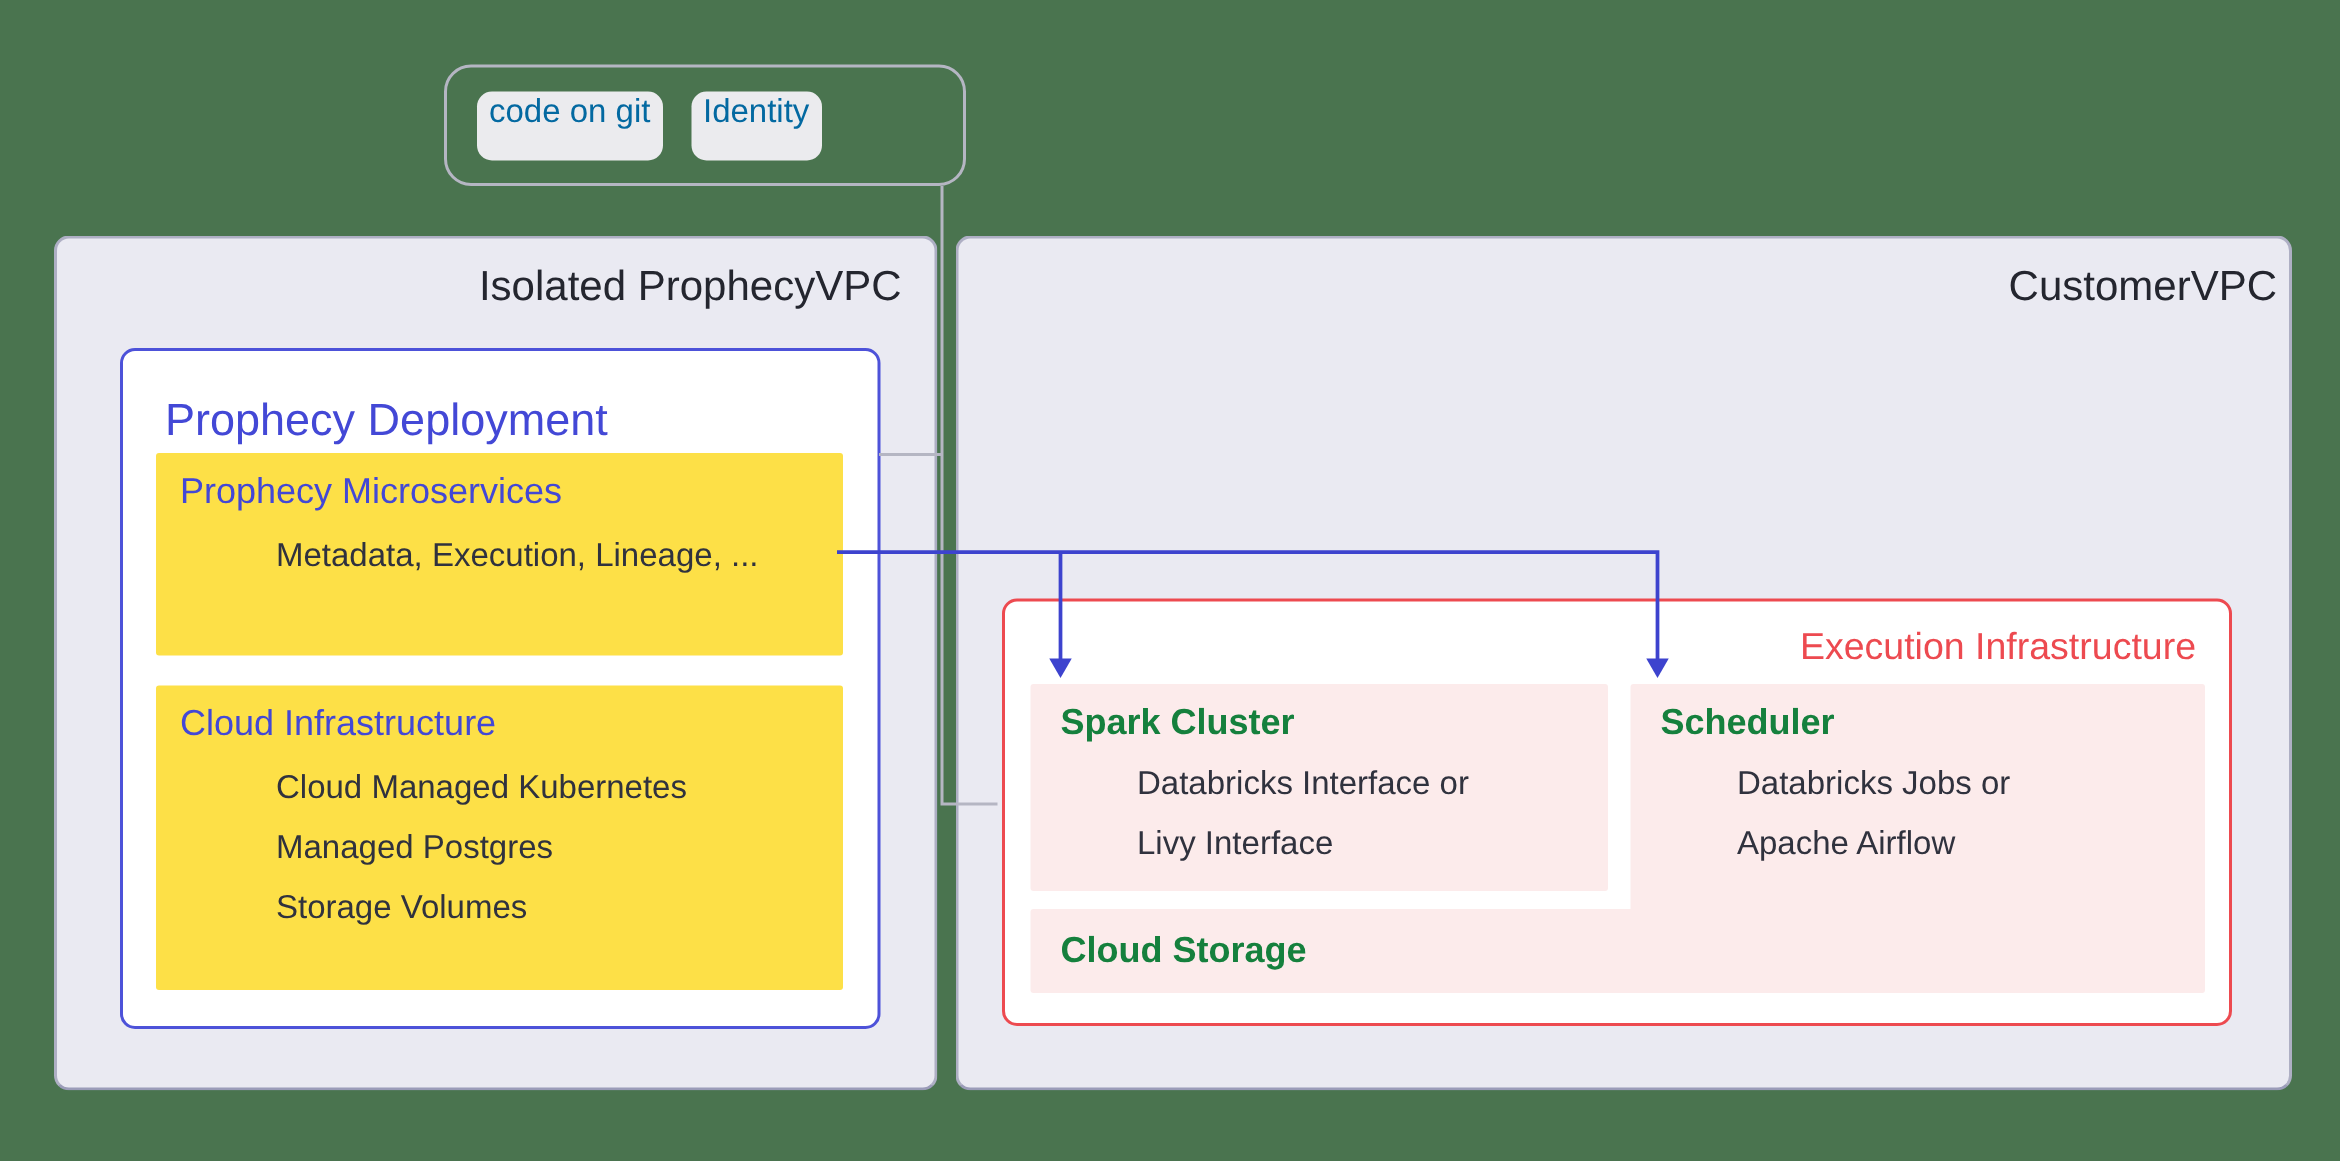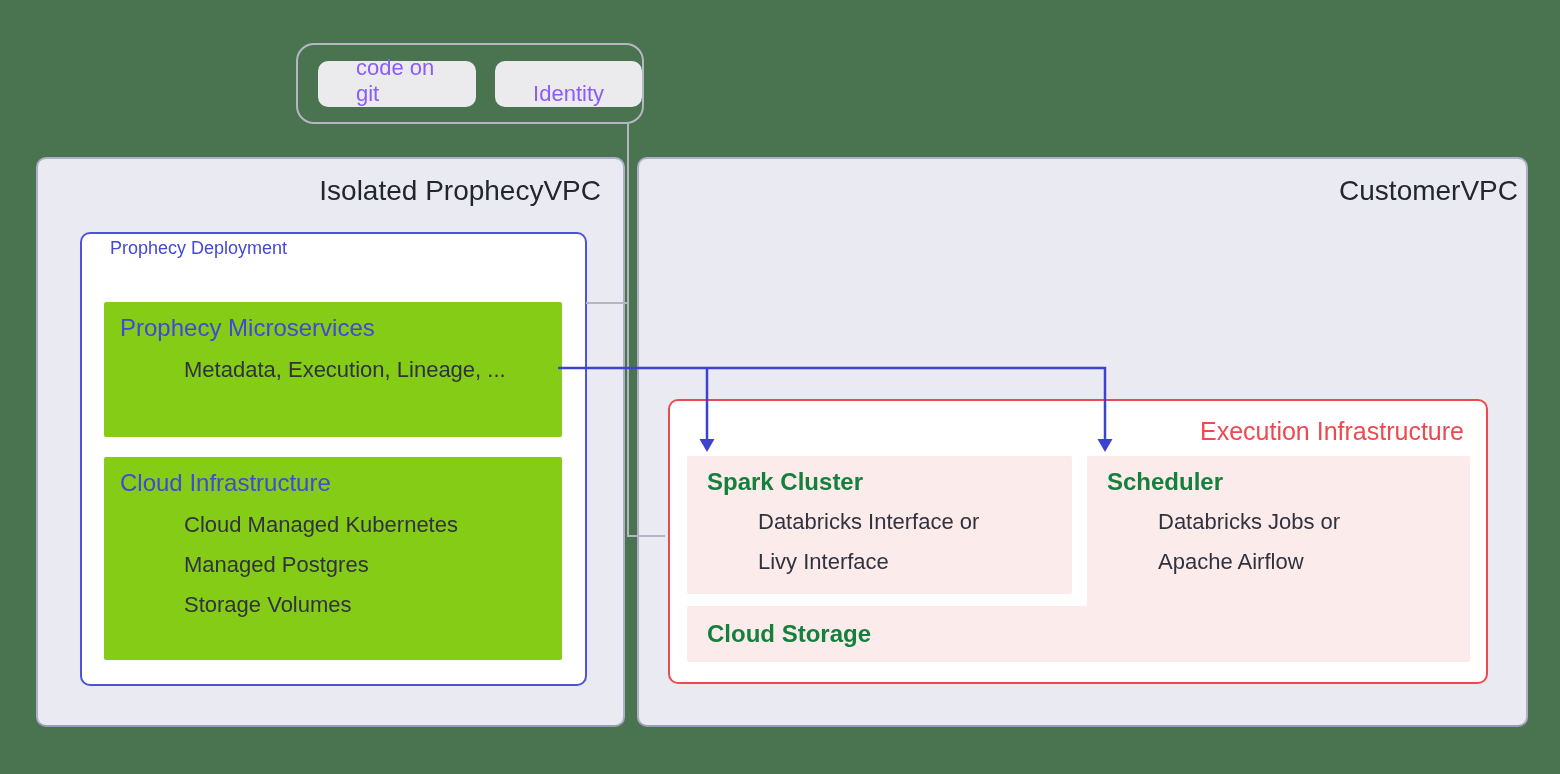--- a/index.html
+++ b/index.html
@@ -13,22 +13,22 @@
   #canvas{position:absolute;left:0;top:0;width:1560px;height:774px;}
 
   
   .top-box{
     position:absolute;left:296px;top:43px;width:348px;height:81px;
     border:2px solid #b5b6c3;border-radius:18px;background:transparent;
     display:flex;align-items:center;gap:19px;padding-left:20px;box-sizing:border-box;
   }
   .chip{
     height:46px;background:#ebebee;border-radius:10px;
-    display:flex;align-items:flex-end;justify-content:center;
-    padding:0 38px;font-size:22px;color:#8b5cf6;
+    display:flex;align-items:flex-start;justify-content:center;
+    padding:0 8px;font-size:22px;color:#0369a1;
   }
 
   
   .vpc{
     position:absolute;top:157px;height:570px;
     background:#eaeaf2;border:2px solid #aeafc4;border-bottom-color:#9b9cb9;
     border-radius:10px;box-sizing:border-box;padding-left:48px;
   }
   .vpc-left{left:36px;width:589px;}
   .vpc-right{left:637px;width:891px;}
@@ -37,25 +37,25 @@
   }
   .vpc-left .vpc-title{right:22px;}
   .vpc-right .vpc-title{right:8px;}
 
   
   .deployment{
     position:absolute;left:42px;top:73px;width:507px;height:454px;
     background:#ffffff;border:2px solid #4d52d9;border-radius:10px;box-sizing:border-box;
   }
   .deployment-title{
-    position:absolute;left:28px;top:4px;font-size:18px;color:#4348d6;
+    position:absolute;left:28px;top:30px;font-size:30px;color:#4348d6;
   }
   .lavender-panel{
     position:absolute;left:22px;width:458px;
-    background:#84cc16;border-radius:2px;box-sizing:border-box;
+    background:#fde047;border-radius:2px;box-sizing:border-box;
   }
   .panel-microservices{top:68px;height:135px;}
   .panel-cloudinfra{top:223px;height:203px;}
   .panel-title-blue{
     margin:12px 0 0 16px;font-size:24px;color:#4348d6;
   }
   .panel-items{
     margin:8px 0 0 80px;font-size:22px;color:#30323e;line-height:40px;
   }
 

